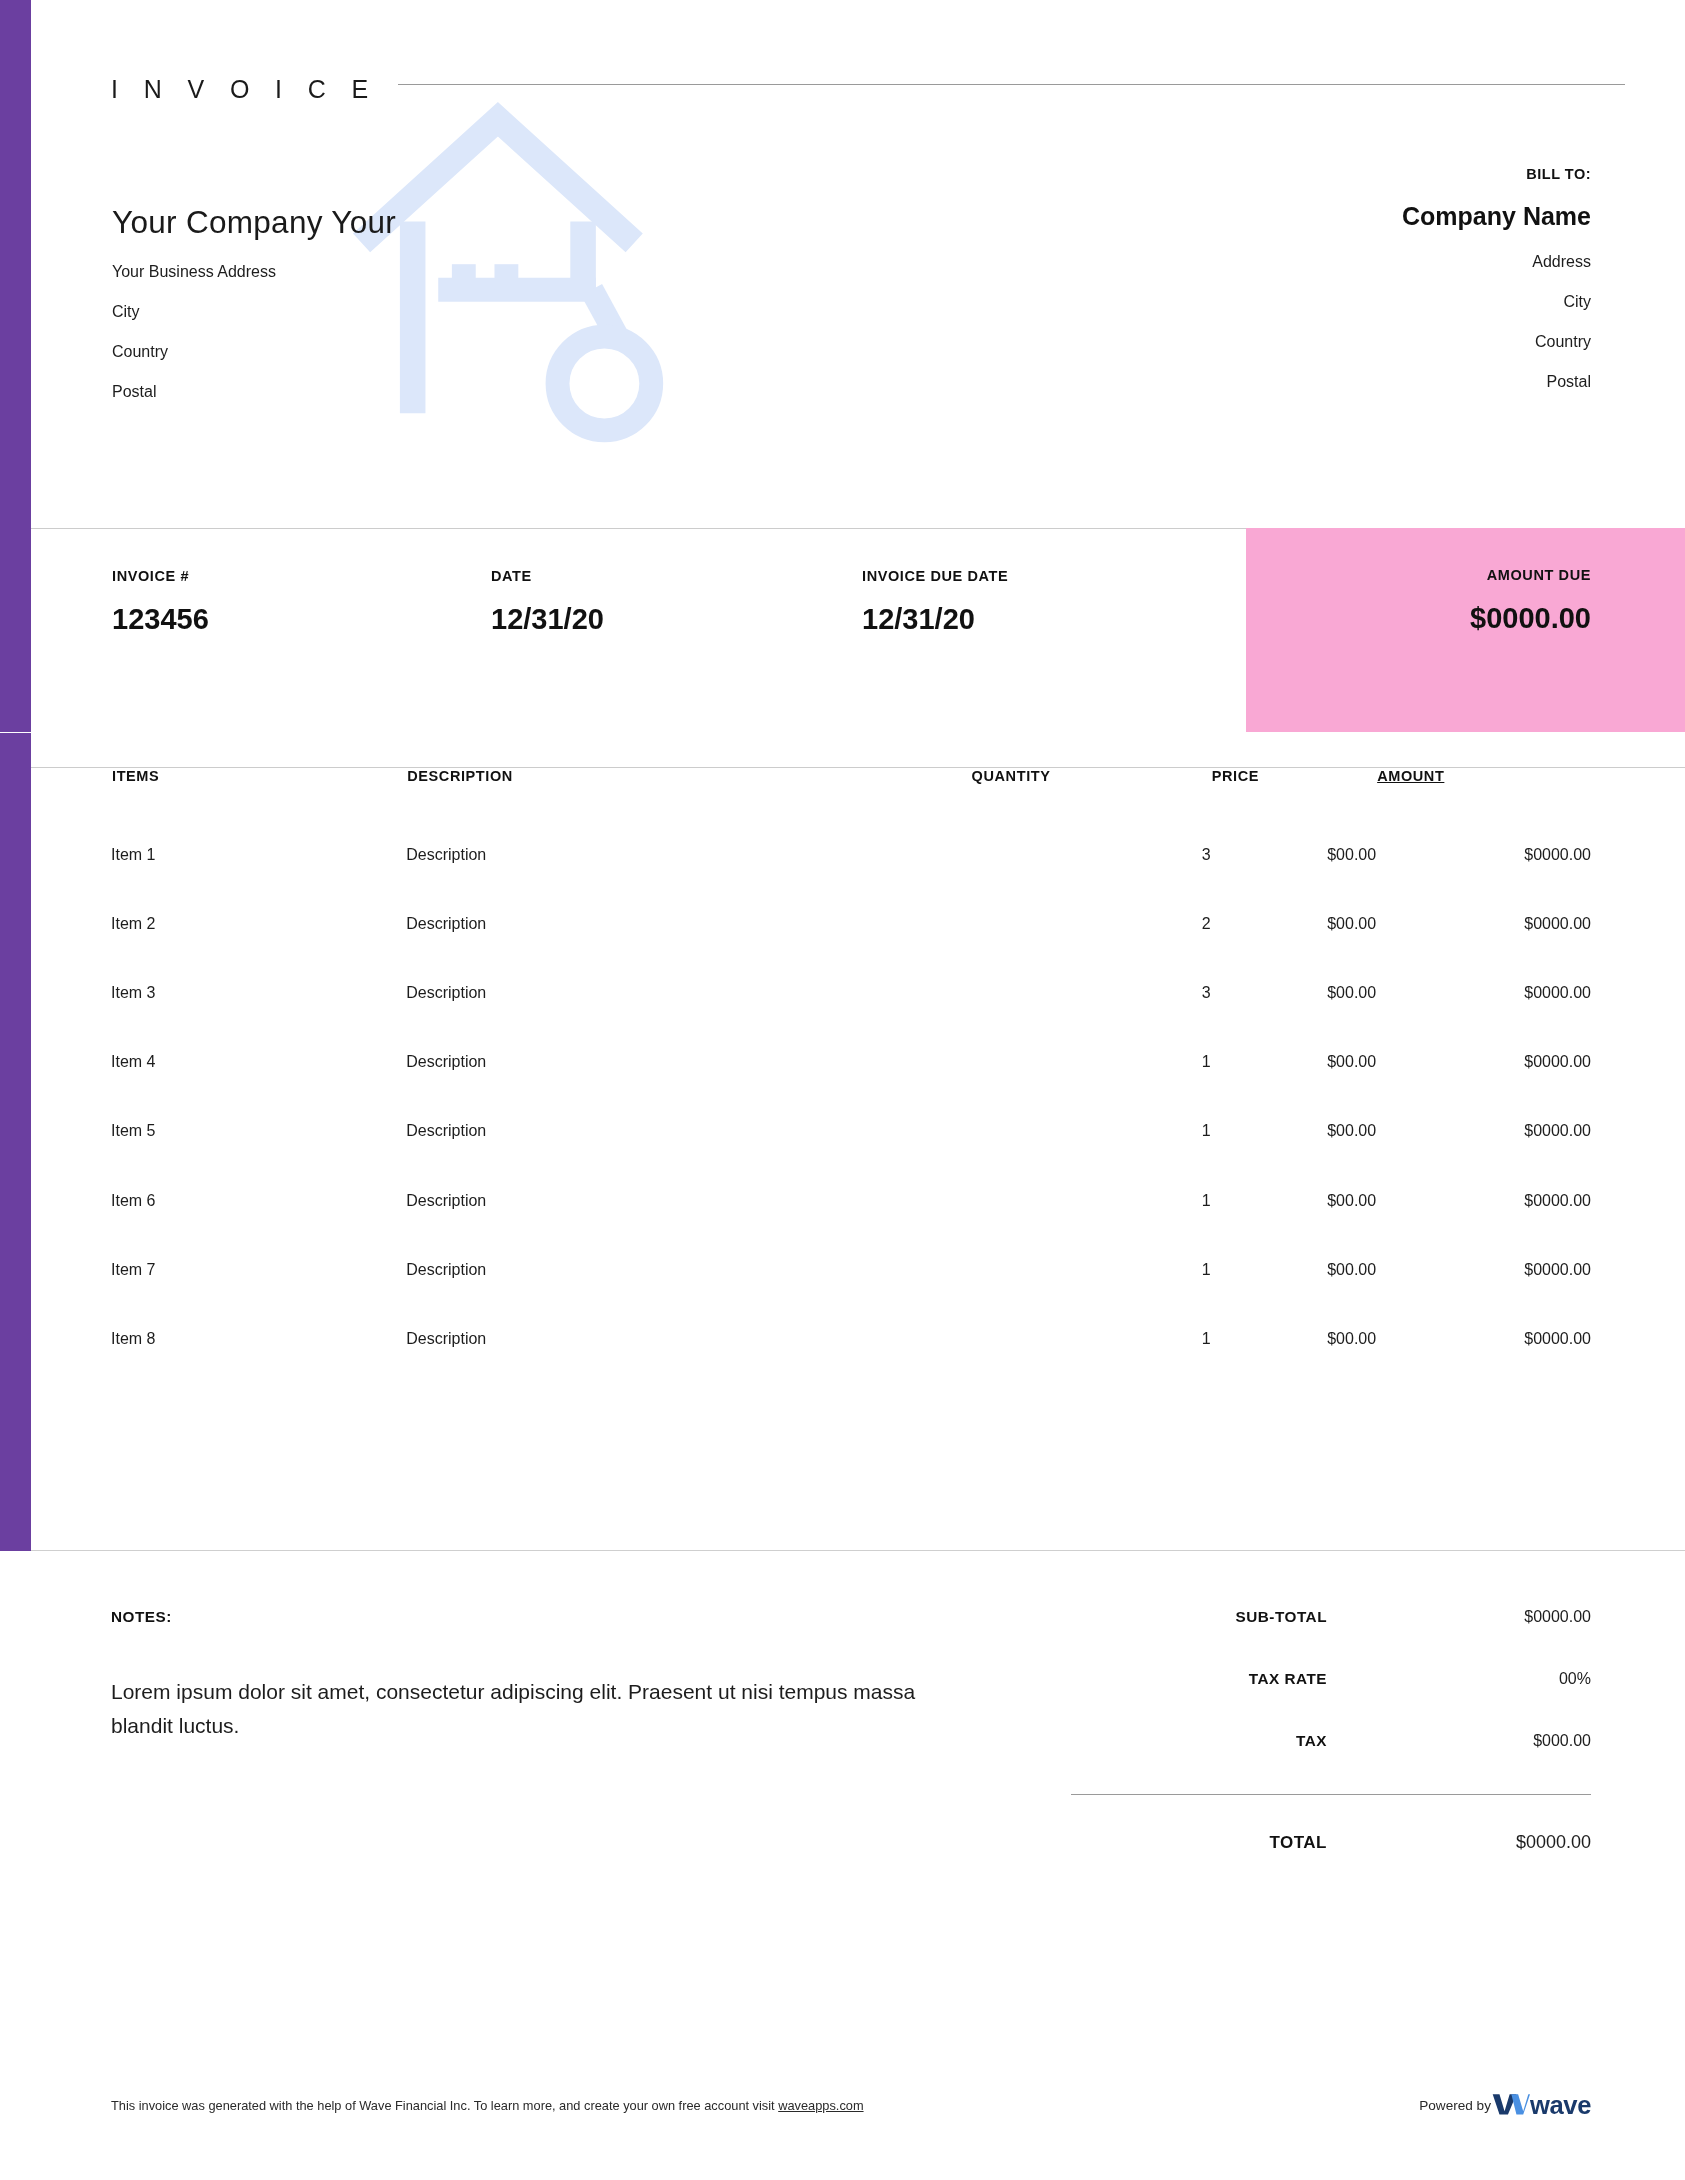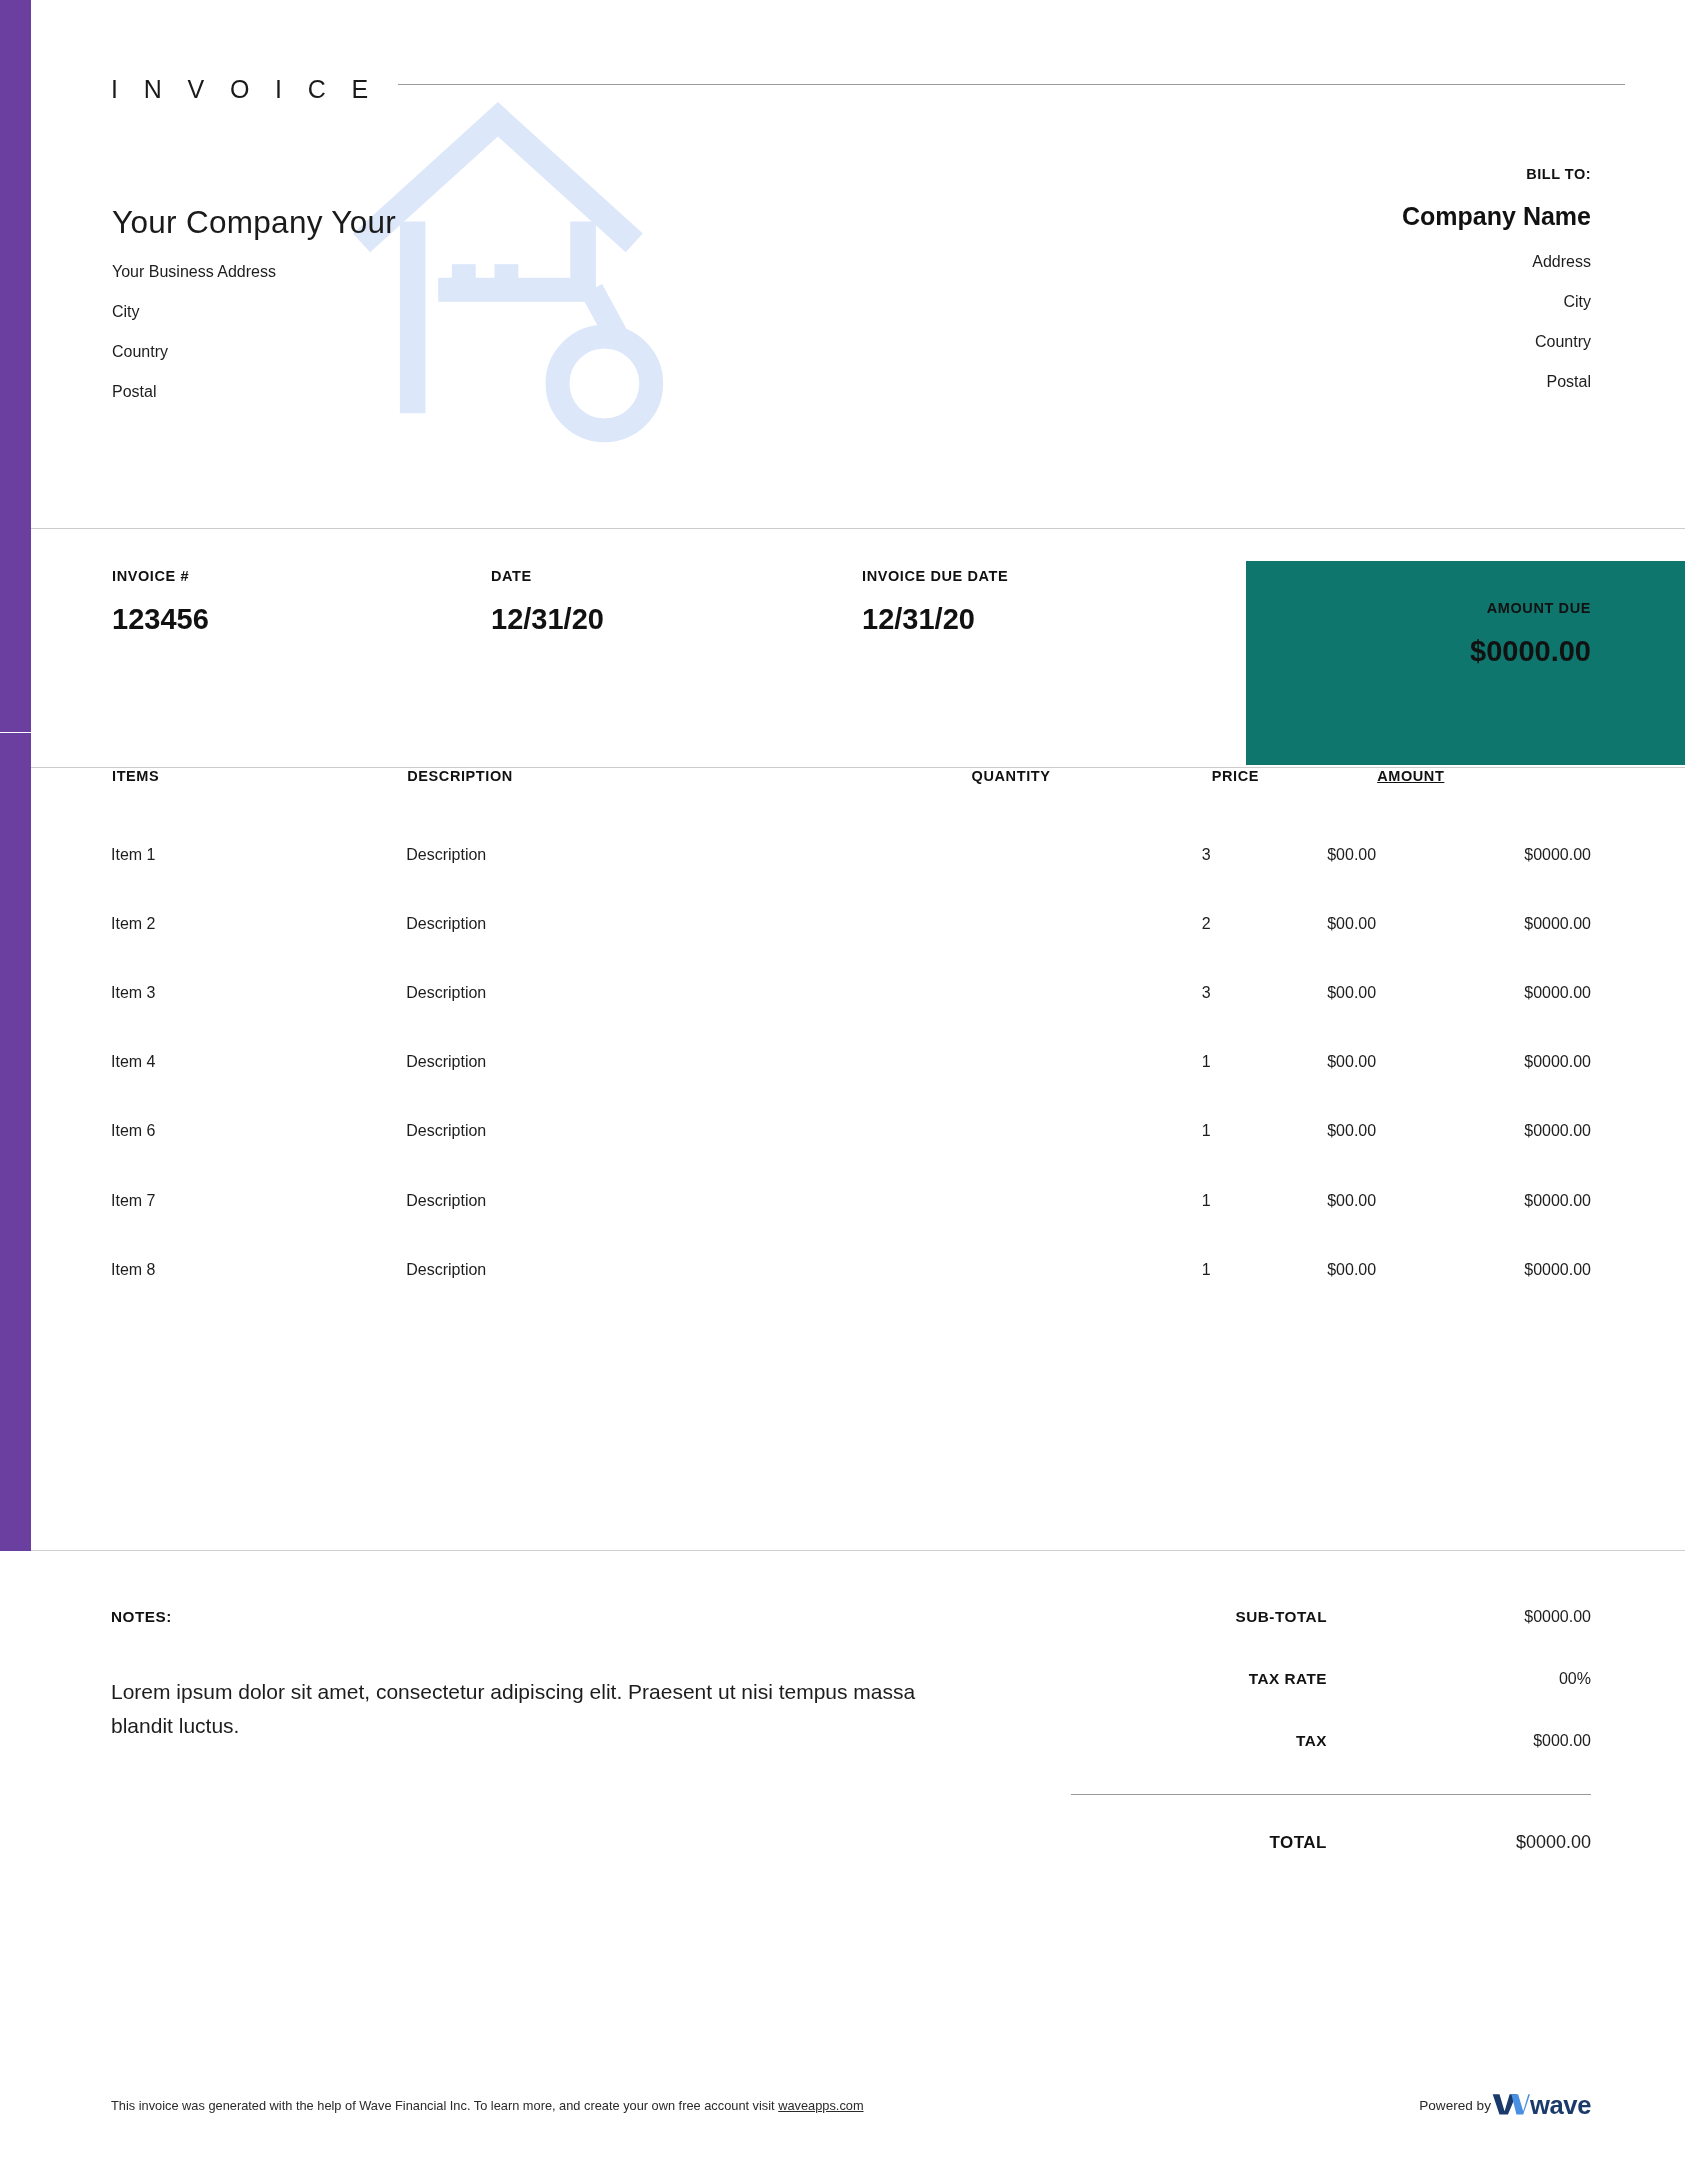--- a/index.html
+++ b/index.html
@@ -140,23 +140,22 @@
     font-size: 29px;
     font-weight: bold;
     color: #111;
   }
   .amount-due-box {
     position: absolute;
     top: 528px;
     left: 1246px;
     right: 0;
     height: 204px;
-    background: #0f766e;
+    background: #f9a8d4;
     box-sizing: border-box;
-    margin-top: 33px;
   }
   .amount-due-inner {
     position: absolute;
     top: 39px;
     right: 95px;
     text-align: right;
   }
 
   
   .items {
@@ -394,20 +393,27 @@
           <td class="r">$0000.00</td>
         </tr>
         <tr>
           <td>Item 4</td>
           <td>Description</td>
           <td class="r">1</td>
           <td class="r">$00.00</td>
           <td class="r">$0000.00</td>
         </tr>
         <tr>
+          <td>Item 5</td>
+          <td>Description</td>
+          <td class="r">1</td>
+          <td class="r">$00.00</td>
+          <td class="r">$0000.00</td>
+        </tr>
+        <tr>
           <td>Item 6</td>
           <td>Description</td>
           <td class="r">1</td>
           <td class="r">$00.00</td>
           <td class="r">$0000.00</td>
         </tr>
         <tr>
           <td>Item 7</td>
           <td>Description</td>
           <td class="r">1</td>

